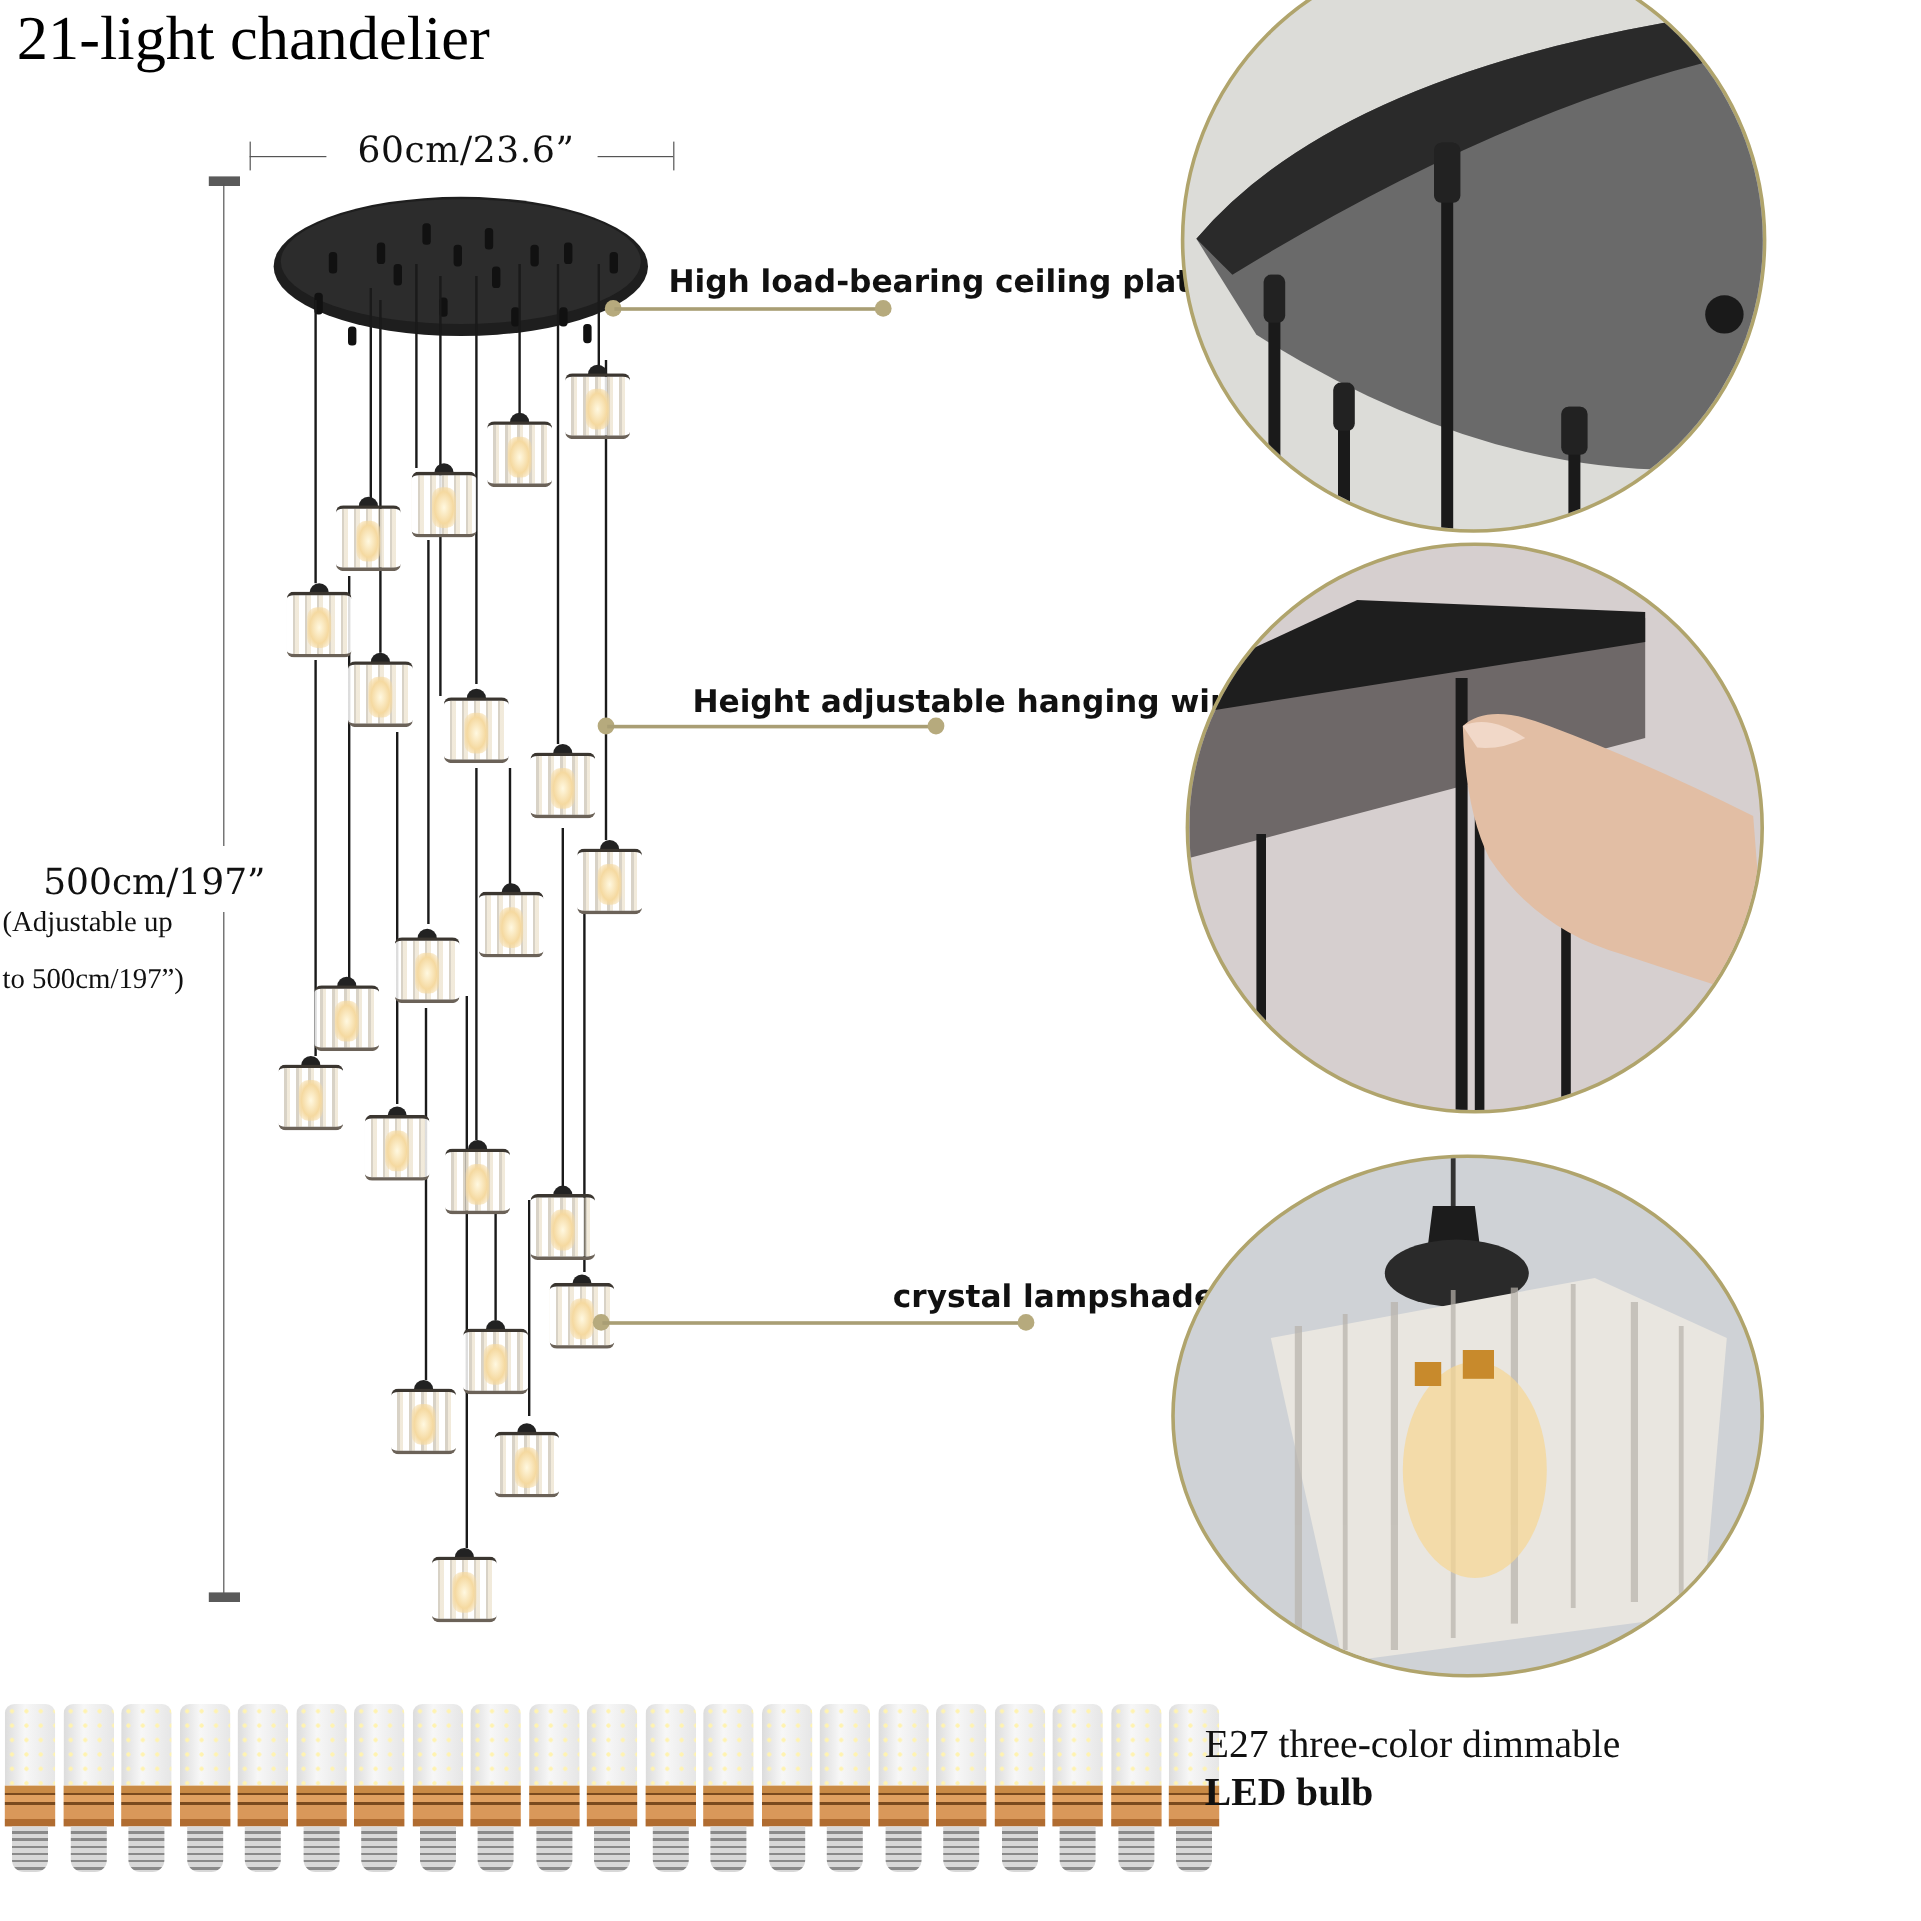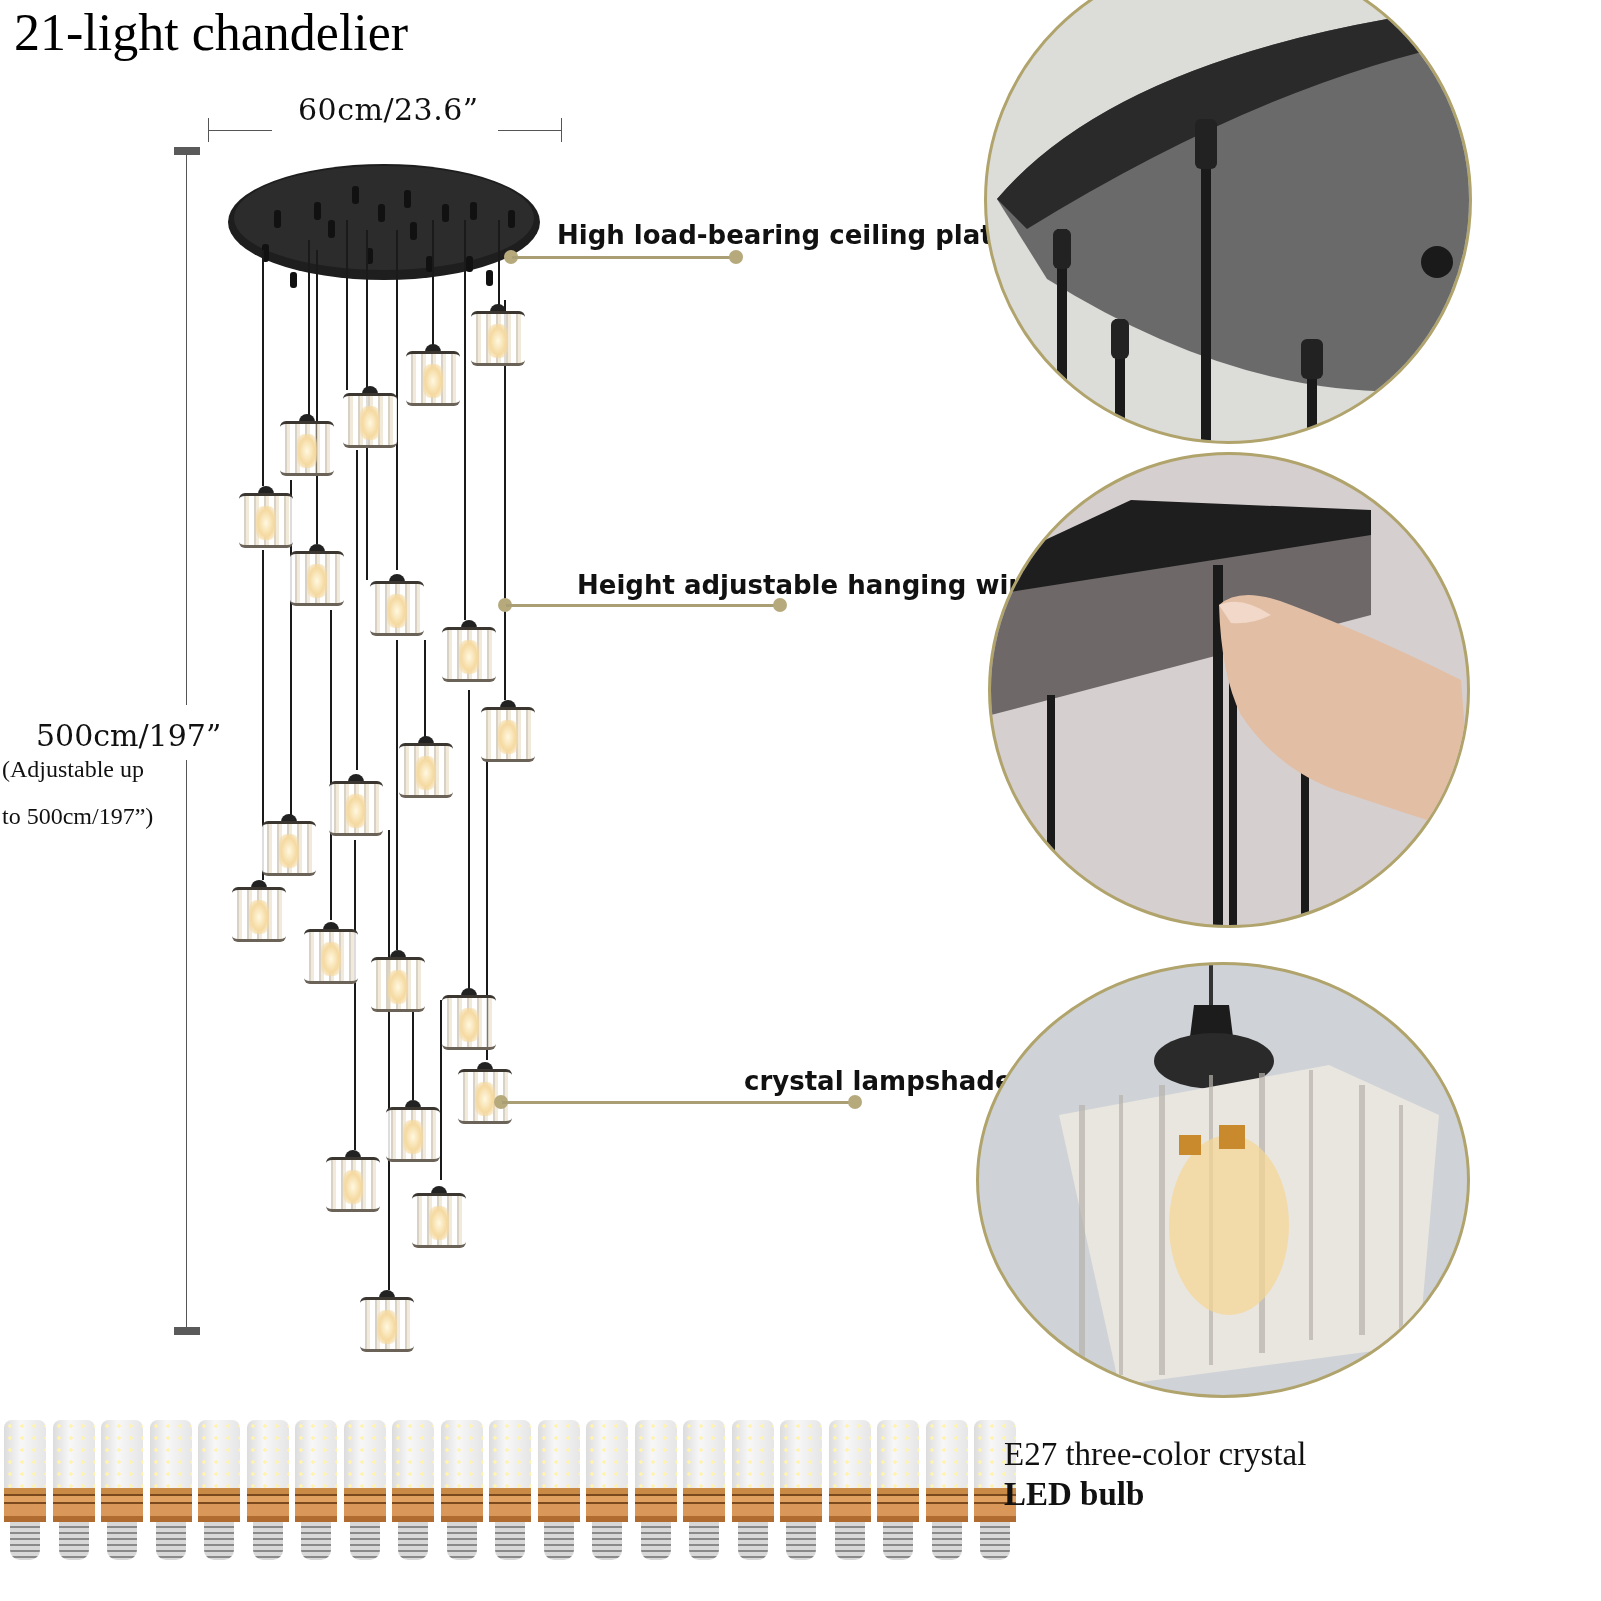--- a/index.html
+++ b/index.html
@@ -1,19 +1,19 @@
 <!DOCTYPE html>
 <html><head>
 <meta charset="utf-8">
 <style>
   html, body { margin:0; padding:0; background:#ffffff; }
   body { width:1601px; height:1601px; position:relative; overflow:hidden; font-family:"Liberation Serif", serif; color:#111; }
   .abs { position:absolute; }
   .title { left:14px; top:2px; font-size:52px; line-height:62px; font-family:"Liberation Serif", serif; color:#000000; white-space:nowrap; }
-  .dim-h-label { left:298px; top:92px; font-size:30px; font-family:"DejaVu Serif", serif; white-space:nowrap; letter-spacing:0.5px; }
+  .dim-h-label { left:298px; top:108px; font-size:30px; font-family:"DejaVu Serif", serif; white-space:nowrap; letter-spacing:0.5px; }
   .hline { position:absolute; height:1px; background:#555; }
   .vline { position:absolute; width:1px; background:#555; }
   .cap { position:absolute; width:26px; height:8px; background:#5a5a5a; }
   .dim-v-main { left:36px; top:718px; font-size:30px; font-family:"DejaVu Serif", serif; white-space:nowrap; }
   .dim-v-sub { left:2px; font-size:24px; font-family:Liberation Serif, serif; white-space:nowrap; }
   .callout { position:absolute; font-family:"DejaVu Sans", sans-serif; font-weight:bold; font-size:26px; color:#111; white-space:nowrap; }
   .leader { position:absolute; height:3px; background:#a99e74; }
   .dot { position:absolute; width:14px; height:14px; border-radius:50%; background:#b6aa7d; }
   .circle { position:absolute; border-radius:50%; border:3px solid #b0a46c; overflow:hidden; box-sizing:border-box; }
   .bulb-text { left:1004px; font-size:33px; font-family:"Liberation Serif", serif; white-space:nowrap; color:#111; }
@@ -384,14 +384,14 @@
       <div class="collar"></div>
       <div class="screw"></div>
     </div>
   <div class="bulb" style="left:974px;">
       <div class="cover"></div>
       <div class="collar"></div>
       <div class="screw"></div>
     </div>
 </div>
 
-<div class="abs bulb-text" style="top:1436px;">E27 three-color crystal</div>
+<div class="abs bulb-text" style="top:1436px;">E27 three-color dimmable</div>
 <div class="abs bulb-text" style="top:1476px;font-weight:bold;">LED bulb</div>
 
 </body></html>

